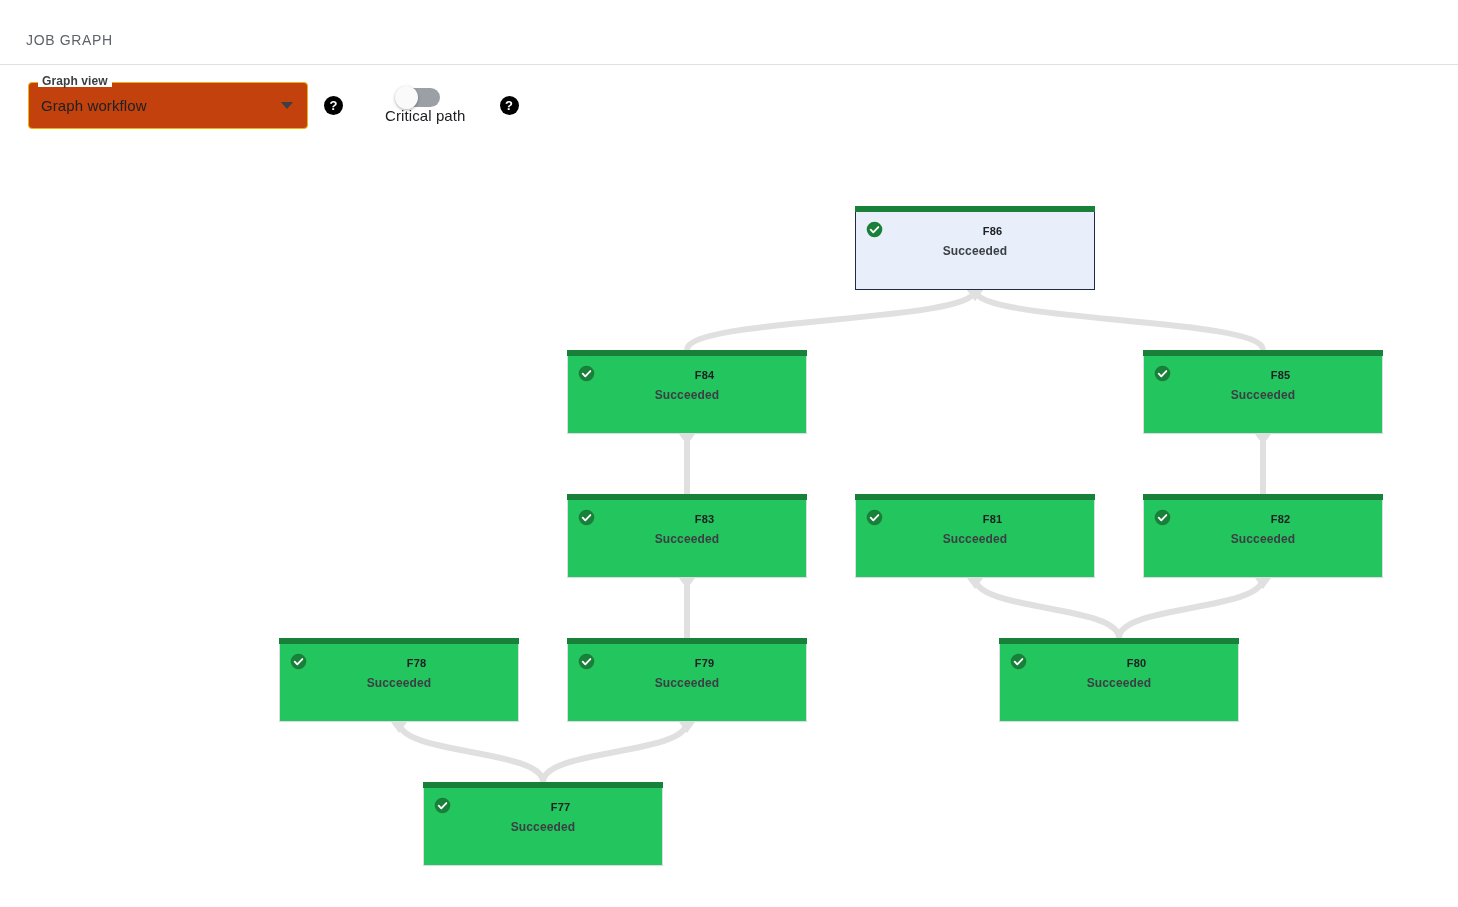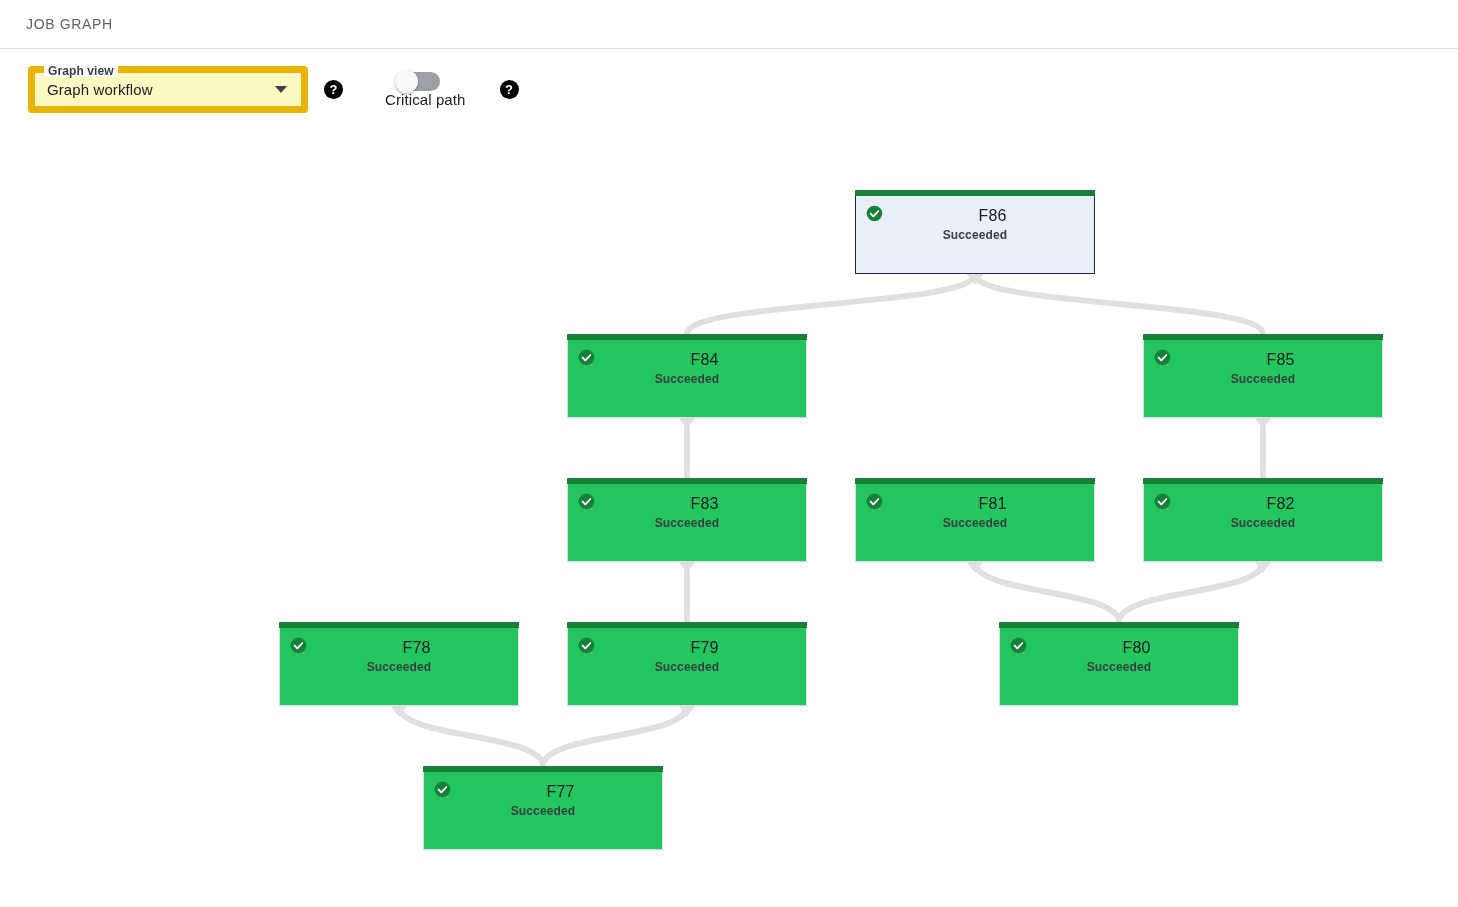--- a/index.html
+++ b/index.html
@@ -14,20 +14,21 @@
   }
 
   
   .tabbar {
     position: relative;
     height: 49px;
     border-bottom: 1px solid #e0e0e0;
     display: flex;
     align-items: stretch;
     padding-left: 0;
+    margin-top: 16px;
   }
   .tab {
     position: relative;
     display: flex;
     align-items: center;
     padding: 0 24px;
     font-size: 14px;
     font-weight: 500;
     letter-spacing: .65px;
     color: #5f6368;
@@ -54,26 +55,26 @@
     height: 81px;
     display: flex;
     align-items: center;
     padding-left: 28px;
   }
 
   .select-outline {
     position: relative;
     width: 280px;
     height: 47px;
-    border: 7px solid #eab308;
+    border: 1px solid #eab308;
     border-radius: 4px;
     display: flex;
     align-items: center;
     padding: 0 14px 0 12px;
-    background: #fef9c3;
+    background: #c2410c;
     cursor: pointer;
   }
   .select-outline .float-label {
     position: absolute;
     top: -8px;
     left: 9px;
     padding: 0 4px;
     background: #fff;
     font-size: 12px;
     font-weight: 700;
@@ -169,22 +170,22 @@
     background: #188038;
     margin: 0 -1px;
   }
   .node .body {
     position: relative;
     height: 78px;
     padding-top: 10px;
     text-align: center;
   }
   .node .nid {
-    font-size: 16px;
-    font-weight: 400;
+    font-size: 11px;
+    font-weight: 700;
     color: #202124;
     line-height: 19px;
     letter-spacing: .2px;
     padding-left: 35px;
   }
   .node .nstatus {
     font-size: 12px;
     color: #3c4043;
     line-height: 21px;
     letter-spacing: .15px;

